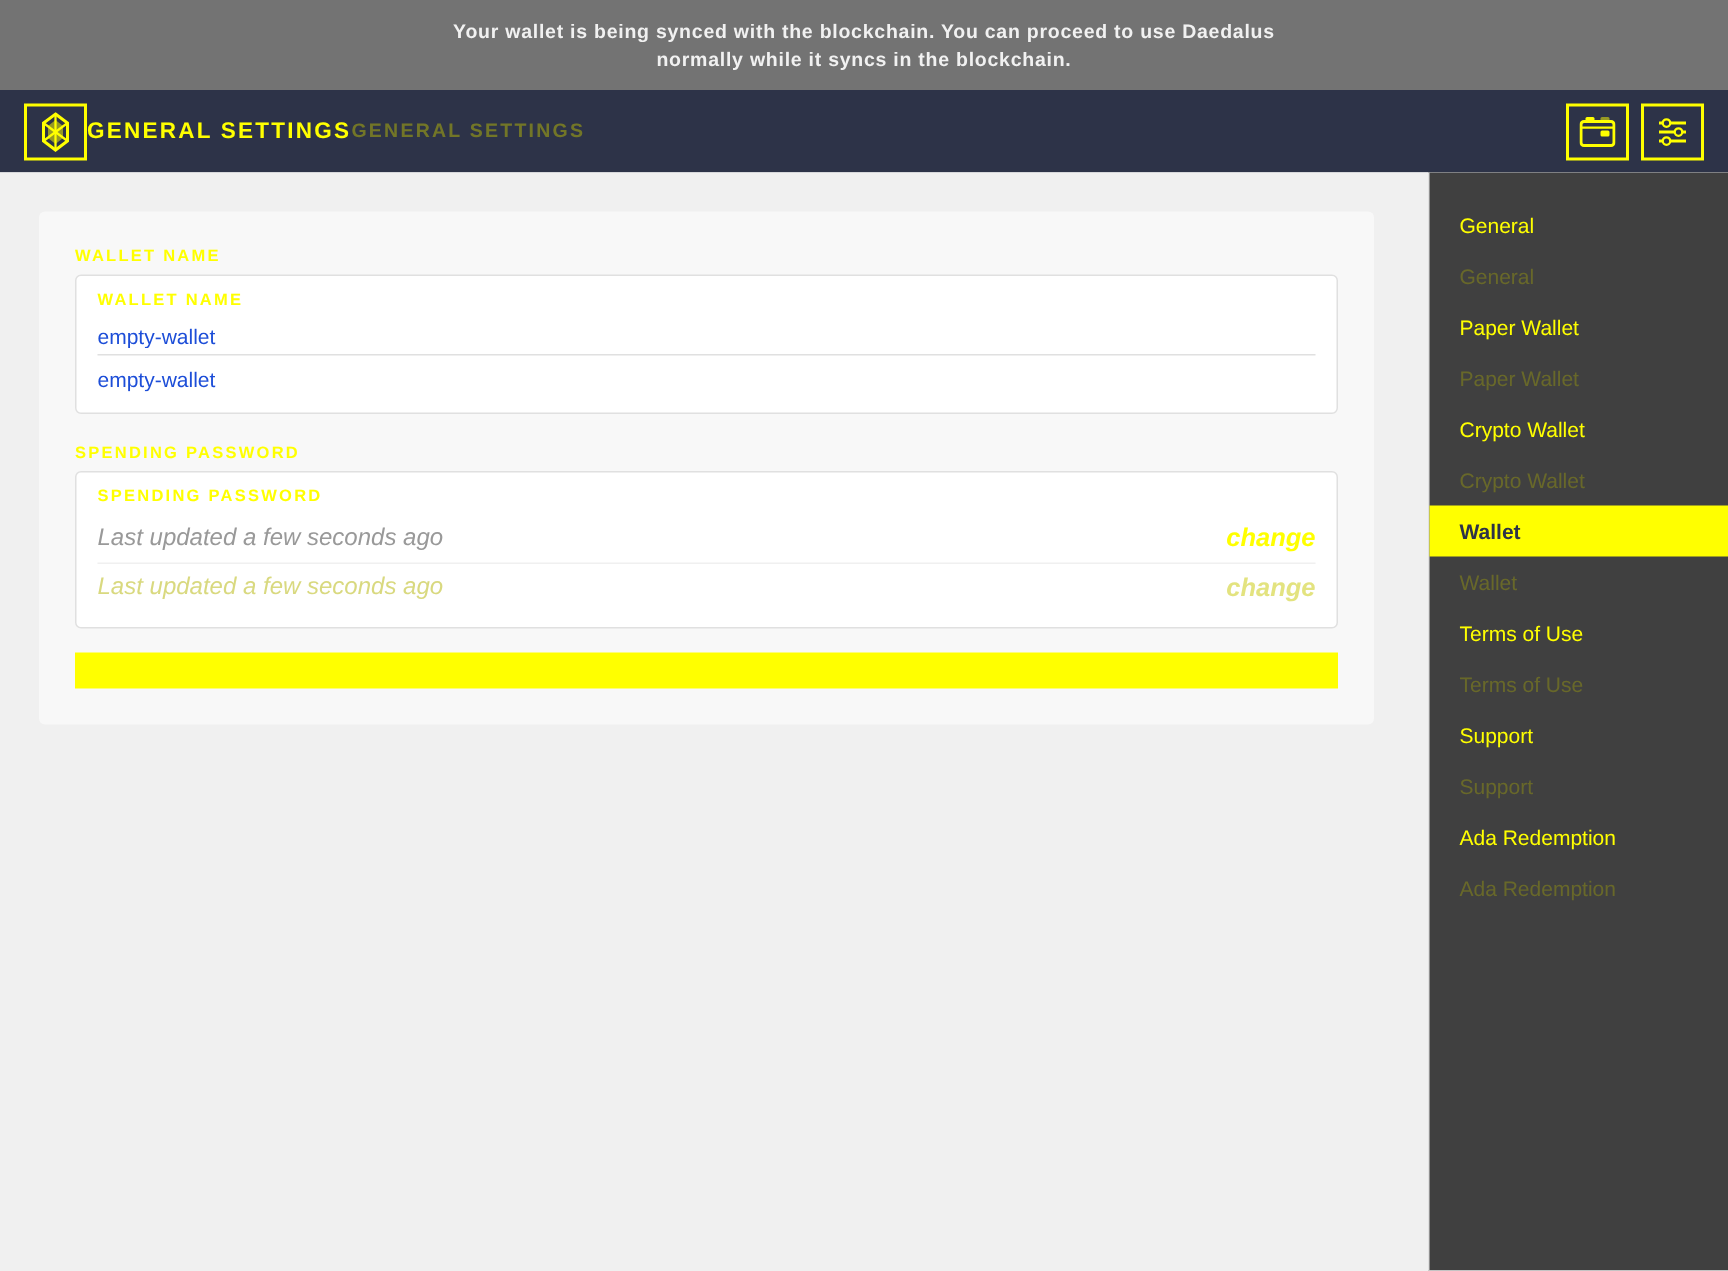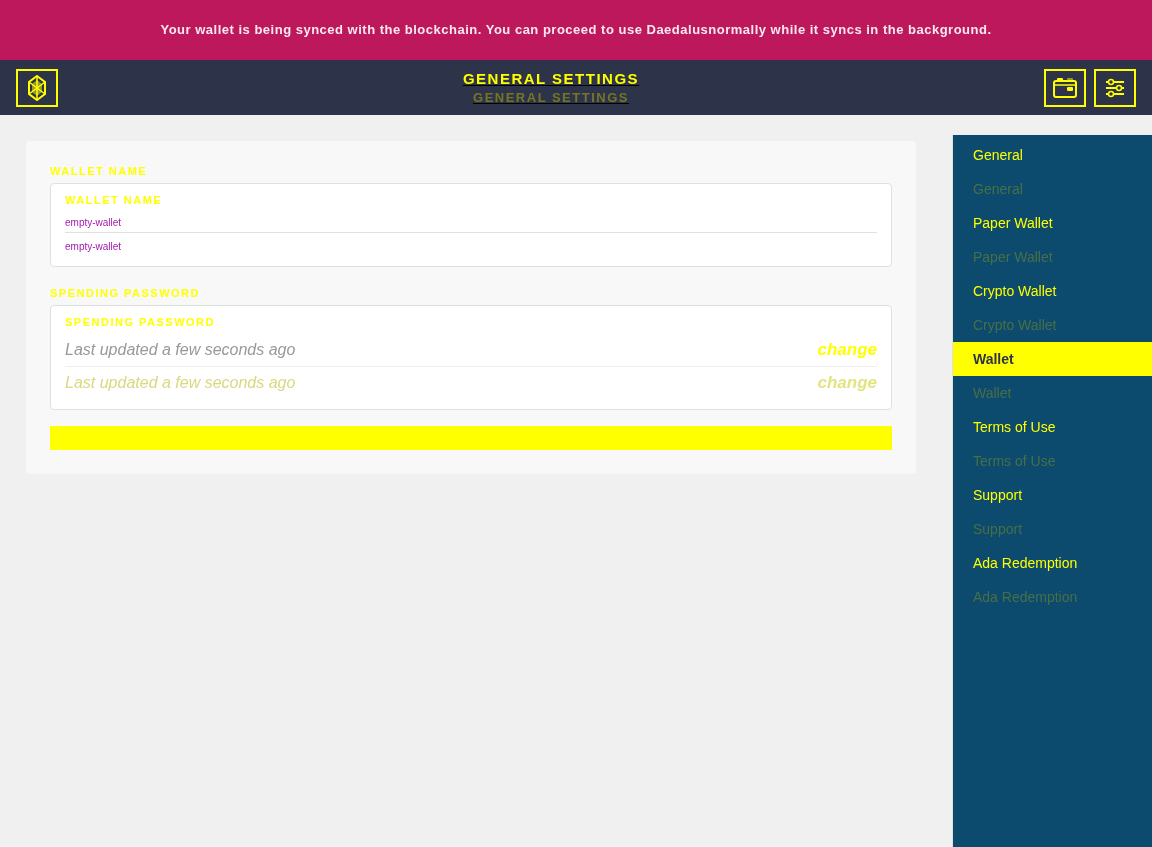--- a/index.html
+++ b/index.html
@@ -6,27 +6,27 @@
     body {
       font-family: 'Segoe UI', Arial, sans-serif;
       background: #f0f0f0;
       width: 1152px;
       height: 847px;
       overflow: hidden;
     }
 
     
     .top-banner {
-      background: #be185d;
+      background: #737373;
       width: 100%;
       height: 60px;
       display: flex;
       align-items: center;
       justify-content: center;
-      flex-direction: row;
+      flex-direction: column;
     }
     .top-banner-text {
       color: white;
       font-size: 13px;
       font-weight: 600;
       letter-spacing: 0.5px;
       line-height: 1.5;
       text-align: center;
       opacity: 0.9;
     }
@@ -39,24 +39,23 @@
       align-items: center;
       justify-content: space-between;
       padding: 0 16px;
     }
     .navbar-logo {
       display: flex;
       align-items: center;
     }
     .navbar-title {
       display: flex;
-      flex-direction: column;
+      flex-direction: row;
       align-items: center;
       flex: 1;
-      text-decoration: underline;
     }
     .navbar-title-text {
       color: #ffff00;
       font-size: 15px;
       font-weight: 700;
       letter-spacing: 1.5px;
       line-height: 1.4;
     }
     .navbar-actions {
       display: flex;
@@ -126,22 +125,22 @@
       text-transform: uppercase;
       display: block;
       margin-bottom: 6px;
     }
 
     .field-input {
       width: 100%;
       border: none;
       outline: none;
       background: transparent;
-      font-size: 10px;
-      color: #a21caf;
+      font-size: 14px;
+      color: #1d4ed8;
       padding: 4px 0;
       border-bottom: 1px solid #e0e0e0;
     }
 
     .field-input:last-child {
       border-bottom: none;
     }
 
     .spending-section {
       margin-bottom: 16px;
@@ -195,25 +194,24 @@
       cursor: pointer;
       display: block;
       width: 100%;
       max-width: 890px;
       text-transform: uppercase;
     }
 
     
     .sidebar {
       width: 200px;
-      background: #0c4a6e;
-      padding: 3px 0;
+      background: #404040;
+      padding: 18px 0;
       border-left: 1px solid #e0e0e0;
       min-width: 200px;
-      margin-top: 20px;
     }
 
     .sidebar-item {
       padding: 9px 20px;
       cursor: pointer;
       font-size: 14px;
       color: #555;
       position: relative;
     }
 
@@ -228,21 +226,21 @@
       font-size: 14px;
       color: rgba(200,200,0,0.5);
       cursor: pointer;
     }
   </style>
 </head>
 <body>
 
 <div class="top-banner">
   <span class="top-banner-text">Your wallet is being synced with the blockchain. You can proceed to use Daedalus</span>
-  <span class="top-banner-text">normally while it syncs in the background.</span>
+  <span class="top-banner-text">normally while it syncs in the blockchain.</span>
 </div>
 
 <nav class="navbar">
   <div class="navbar-logo">
     <div class="nav-icon-box">
       <svg width="28" height="28" viewBox="0 0 28 28" fill="none">
         <polygon points="14,2 22,8 22,20 14,26 6,20 6,8" fill="none" stroke="#ffff00" stroke-width="2"></polygon>
         <polygon points="14,6 19,10 19,18 14,22 9,18 9,10" fill="#ffff00" opacity="0.5"></polygon>
         <line x1="14" y1="2" x2="14" y2="26" stroke="#ffff00" stroke-width="1.5"></line>
         <line x1="6" y1="8" x2="22" y2="20" stroke="#ffff00" stroke-width="1.5"></line>

